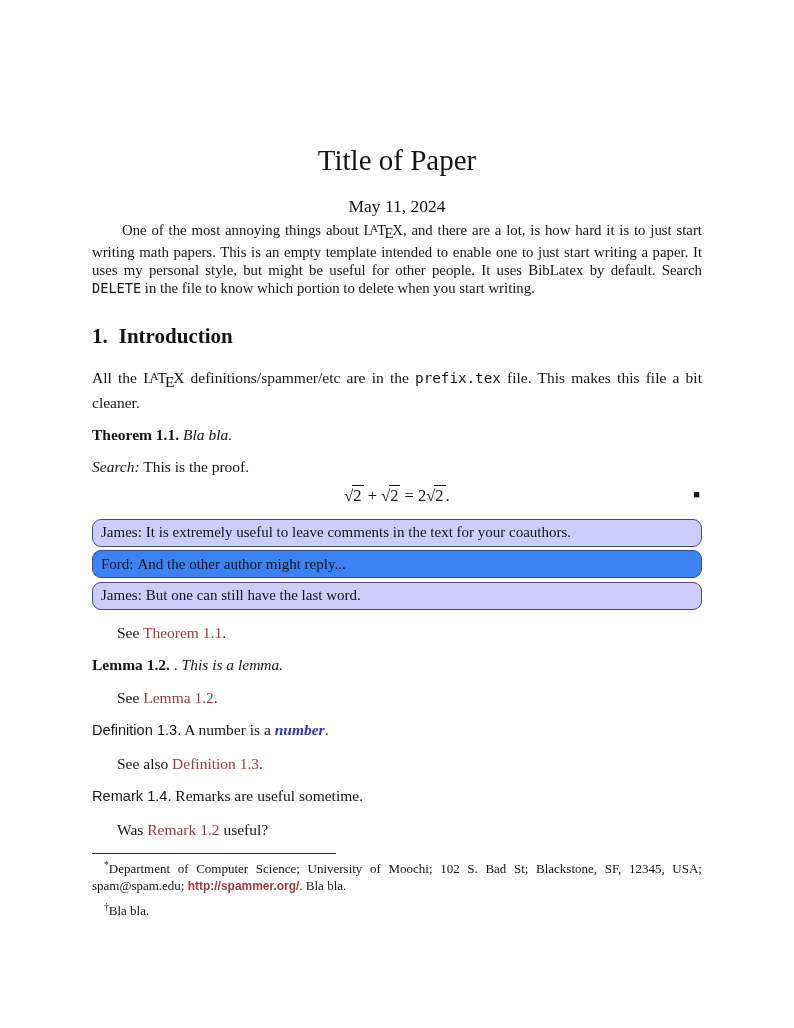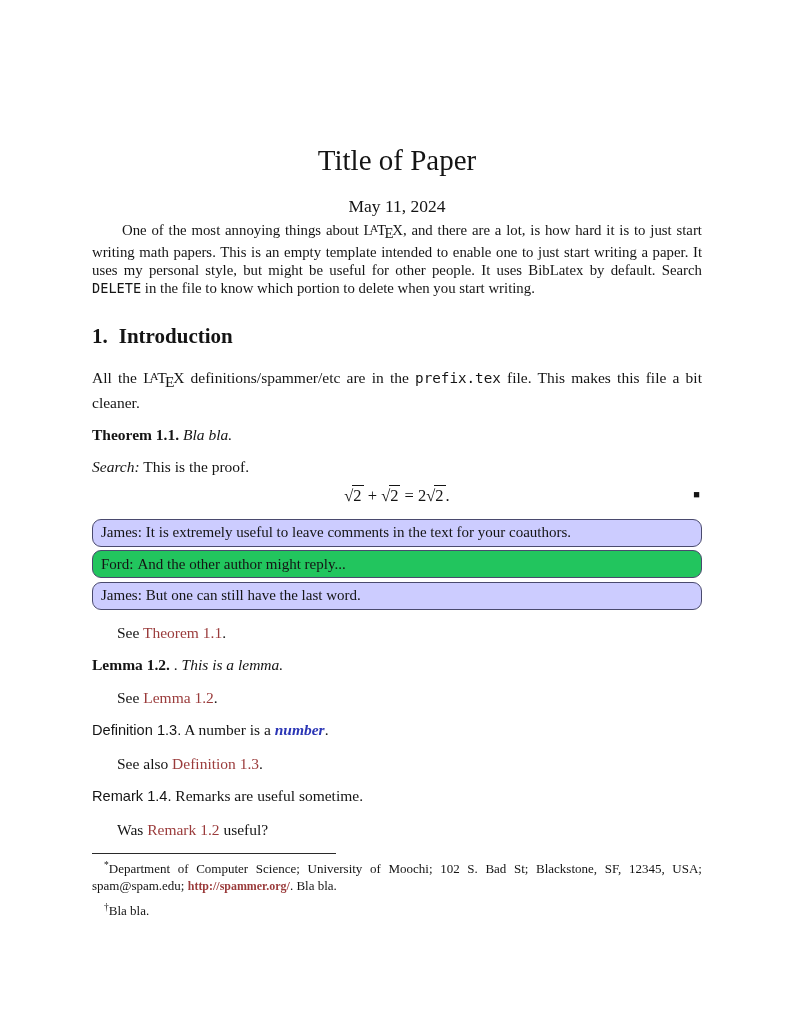--- a/index.html
+++ b/index.html
@@ -36,21 +36,21 @@
     border:1.4px solid #4a4a6e;border-radius:9px;
     padding:0 8px;font-size:15px;line-height:21px;overflow:hidden;
     display:flex;align-items:center;
   }
   .comment-author{margin-right:4px;}
 
   .bf{font-weight:bold;}
   .it{font-style:italic;}
   .sf{font-family:"Liberation Sans", sans-serif;font-size:14.6px;}
   .tt{font-family:"DejaVu Sans Mono", monospace;font-size:0.92em;}
-  .ttb{font-family:Liberation Serif, serif;font-size:0.92em;font-weight:bold;}
+  .ttb{font-family:Liberation Sans, sans-serif;font-size:0.92em;font-weight:bold;}
   .link{color:var(--link,#9a3b3b);text-decoration:none;cursor:pointer;}
   .bluebi{color:var(--accent,#2a35b5);font-weight:bold;font-style:italic;}
 
   .latex .lA{font-size:0.72em;vertical-align:0.28em;margin-left:-0.22em;margin-right:-0.1em;}
   .latex .lE{vertical-align:-0.21em;margin-left:-0.1em;margin-right:-0.09em;}
 
   .footrule{margin-top:13px;width:244px;border-top:1.4px solid #2a2a2a;}
   .footnote{margin-top:3px;font-size:13px;line-height:17.5px;text-align:justify;}
   .footnote .fn-indent{display:inline-block;width:12px;}
   .footnote sup{font-size:9.5px;}
@@ -80,21 +80,21 @@
   <div class="equation-row">
     <span><span class="sqrt">√<span class="vinc">2</span></span><span> + </span><span class="sqrt">√<span class="vinc">2</span></span><span> = 2</span><span class="sqrt">√<span class="vinc">2</span></span><span>.</span></span>
     <span class="qed">■</span>
   </div>
 
   <div class="comments">
       <div class="comment-box" style="background: rgb(204, 204, 255); border-color: rgb(74, 74, 110);">
         <span class="comment-author">James:</span>
         <span>It is extremely useful to leave comments in the text for your coauthors.</span>
       </div>
-      <div class="comment-box" style="background: #22c55e; border-color: rgb(74, 74, 110);">
+      <div class="comment-box" style="background: #3b82f6; border-color: rgb(74, 74, 110);">
         <span class="comment-author">Ford:</span>
         <span>And the other author might reply...</span>
       </div>
       <div class="comment-box" style="background: rgb(204, 204, 255); border-color: rgb(74, 74, 110);">
         <span class="comment-author">James:</span>
         <span>But one can still have the last word.</span>
       </div>
     </div>
 
   <div class="refline"><span>See </span><span class="link">Theorem 1.1</span><span>.</span></div>

